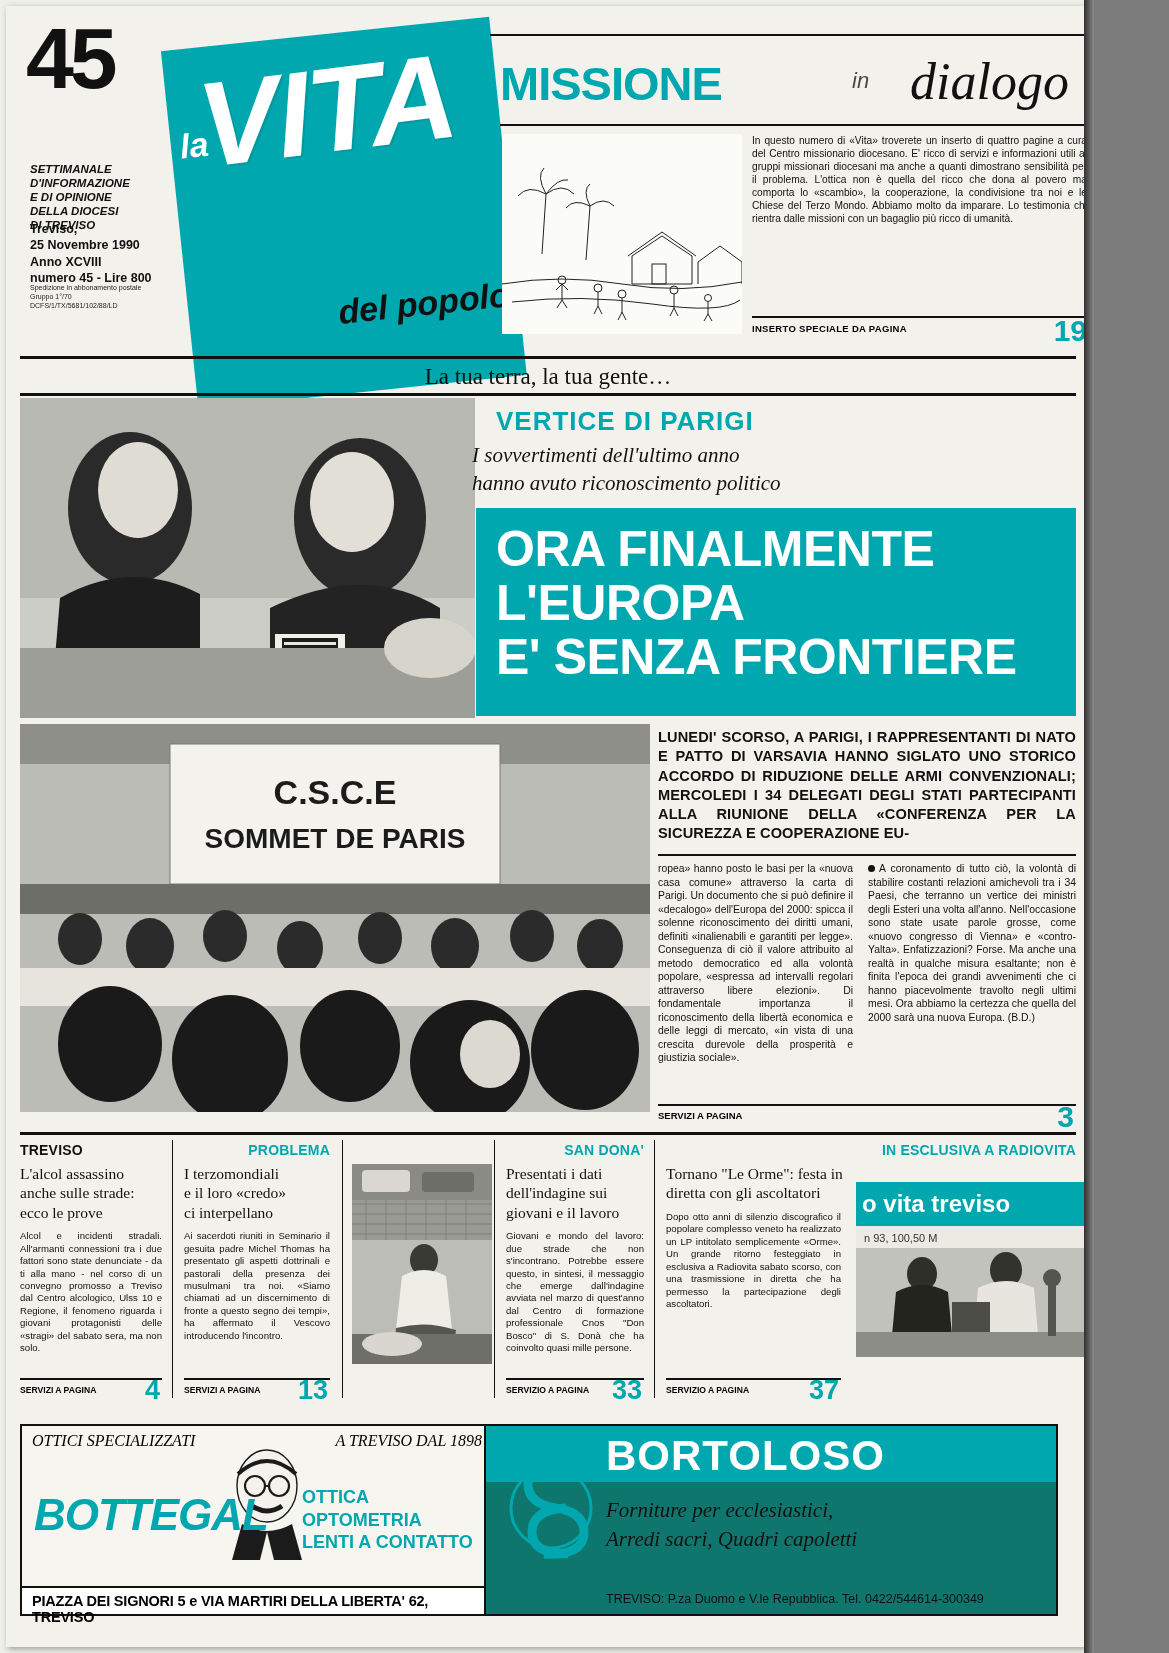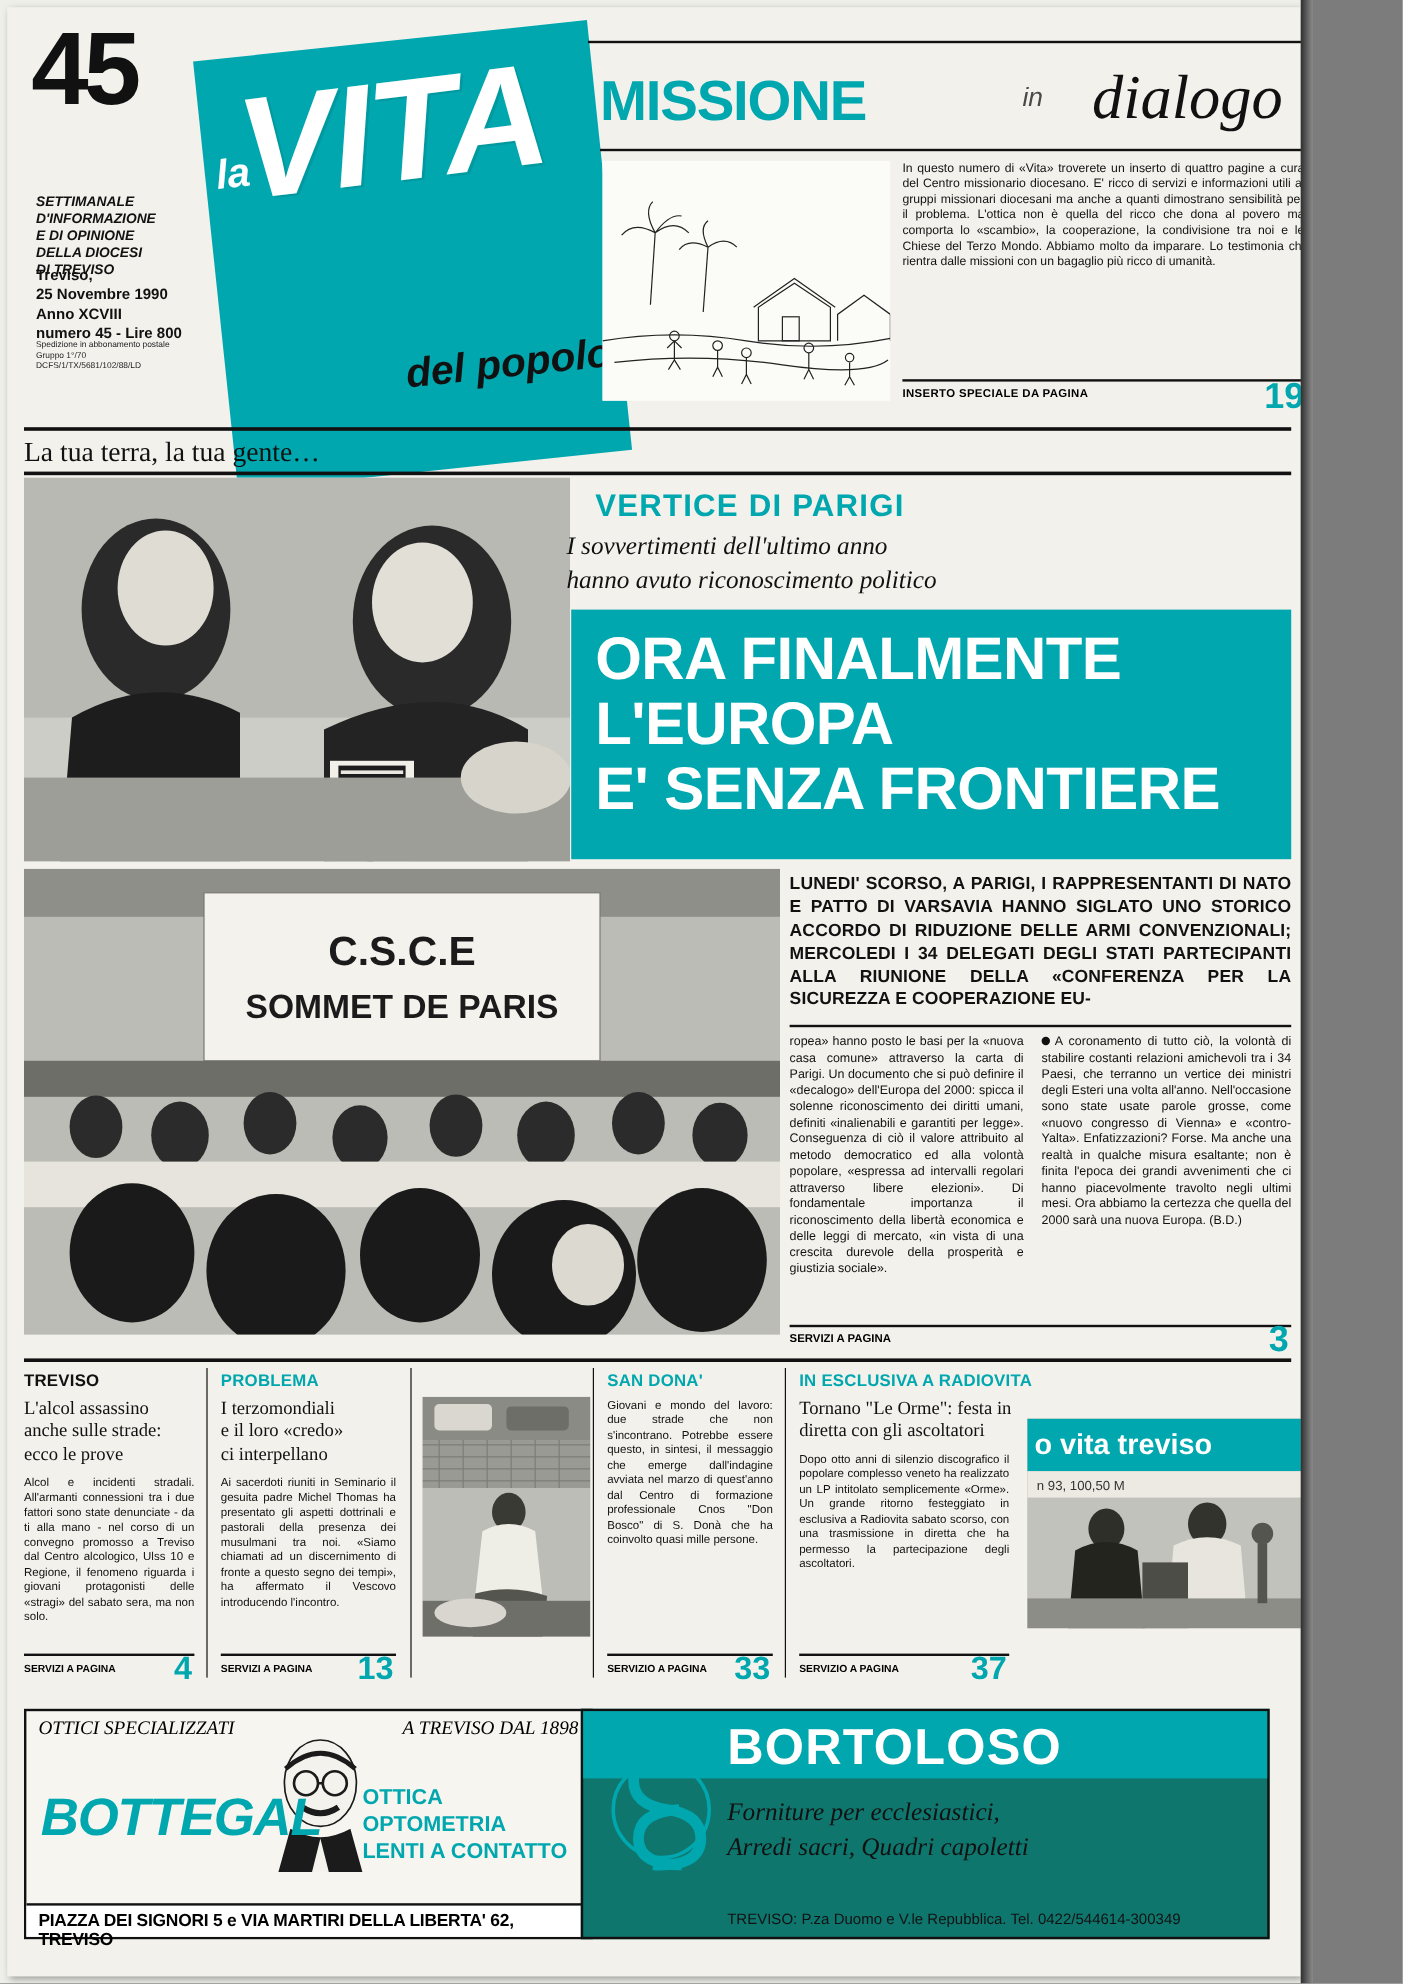--- a/index.html
+++ b/index.html
@@ -97,21 +97,21 @@
   }
   .insertofoot{
     position:absolute;left:732px;top:300px;width:335px;height:24px;
     border-top:2px solid #111;
   }
   .insertofoot span{font-size:9.5px;font-weight:bold;letter-spacing:.3px;position:absolute;top:5px;left:0;}
   .insertofoot b{position:absolute;right:0;top:-4px;color:#00a7ae;font-size:30px;font-weight:bold;}
   .slogan{
     position:absolute;left:14px;top:350px;width:1056px;height:34px;
     border-top:3px solid #111;border-bottom:3px solid #111;
-    text-align:left;
+    text-align:center;
   }
   .slogan span{
     font-family:"Liberation Serif",serif;font-size:23px;color:#111;
     display:inline-block;margin-top:5px;
   }
   
   .photo1{
     position:absolute;left:14px;top:392px;width:455px;height:320px;
     background:#d8d8d2;overflow:hidden;
   }
@@ -158,21 +158,21 @@
     position:absolute;left:652px;top:1098px;width:418px;height:24px;
     border-top:2px solid #111;
   }
   .servizi3 span{position:absolute;left:0;top:4px;font-size:9.5px;font-weight:bold;}
   .servizi3 b{position:absolute;right:2px;top:-6px;color:#00a7ae;font-size:30px;}
   
   .strip{position:absolute;left:14px;top:1126px;width:1056px;height:280px;}
   .striprule{position:absolute;left:0;top:0;width:1056px;height:3px;background:#111;}
   .col{position:absolute;top:10px;}
   .col h3{margin:0;font-size:14px;font-weight:bold;color:#111;letter-spacing:.2px;}
-  .col h3.teal{color:#00a7ae;}
+  .col h3.teal{color:#00a7ae;text-align:right;}
   .col .dek{
     font-family:"Liberation Serif",serif;font-size:15.5px;line-height:1.25;margin-top:6px;color:#111;
   }
   .col .body{font-size:9.6px;line-height:1.3;margin-top:8px;text-align:justify;color:#111;}
   .col .foot{position:absolute;bottom:0;left:0;width:100%;border-top:2px solid #111;height:24px;}
   .col .foot span{position:absolute;left:0;top:5px;font-size:8.6px;font-weight:bold;}
   .col .foot b{position:absolute;right:2px;top:-5px;color:#00a7ae;font-size:27px;}
   .vrule{position:absolute;top:8px;width:1px;height:258px;background:#111;}
   .photo3{position:absolute;left:0;top:22px;width:140px;height:200px;background:#cfcfc9;overflow:hidden;}
   .photo4{position:absolute;left:0;top:40px;width:240px;height:175px;background:#cfcfc9;overflow:hidden;}
@@ -398,20 +398,23 @@
             <path d="M50 112 q22 -12 44 0 l6 54 l-56 0 z" fill="#efeee6"></path>
             <path d="M44 164 q30 -8 60 2 l-4 34 l-58 0 z" fill="#55554f"></path>
             <rect x="0" y="170" width="140" height="30" fill="#6f6f69"></rect>
             <ellipse cx="40" cy="180" rx="30" ry="12" fill="#d8d6ce"></ellipse>
           </svg>
         </div>
       </div>
 
       <div class="col" style="left:486px;width:138px;height:262px">
         <h3 class="teal">SAN DONA'</h3>
+        <div class="dek" style="white-space:pre-line">Presentati i dati
+dell'indagine sui
+giovani e il lavoro</div>
         <div class="body">Giovani e mondo del lavoro: due strade che non s'incontrano. Potrebbe essere questo, in sintesi, il messaggio che emerge dall'indagine avviata nel marzo di quest'anno dal Centro di formazione professionale Cnos "Don Bosco" di S. Donà che ha coinvolto quasi mille persone.</div>
         <div class="foot">
           <span>SERVIZIO A PAGINA</span>
           <b>33</b>
         </div>
       </div>
 
       <div class="col" style="left:646px;width:410px;height:262px">
         <h3 class="teal">IN ESCLUSIVA A RADIOVITA</h3>
         <div class="dek" style="width:180px">Tornano "Le Orme":

